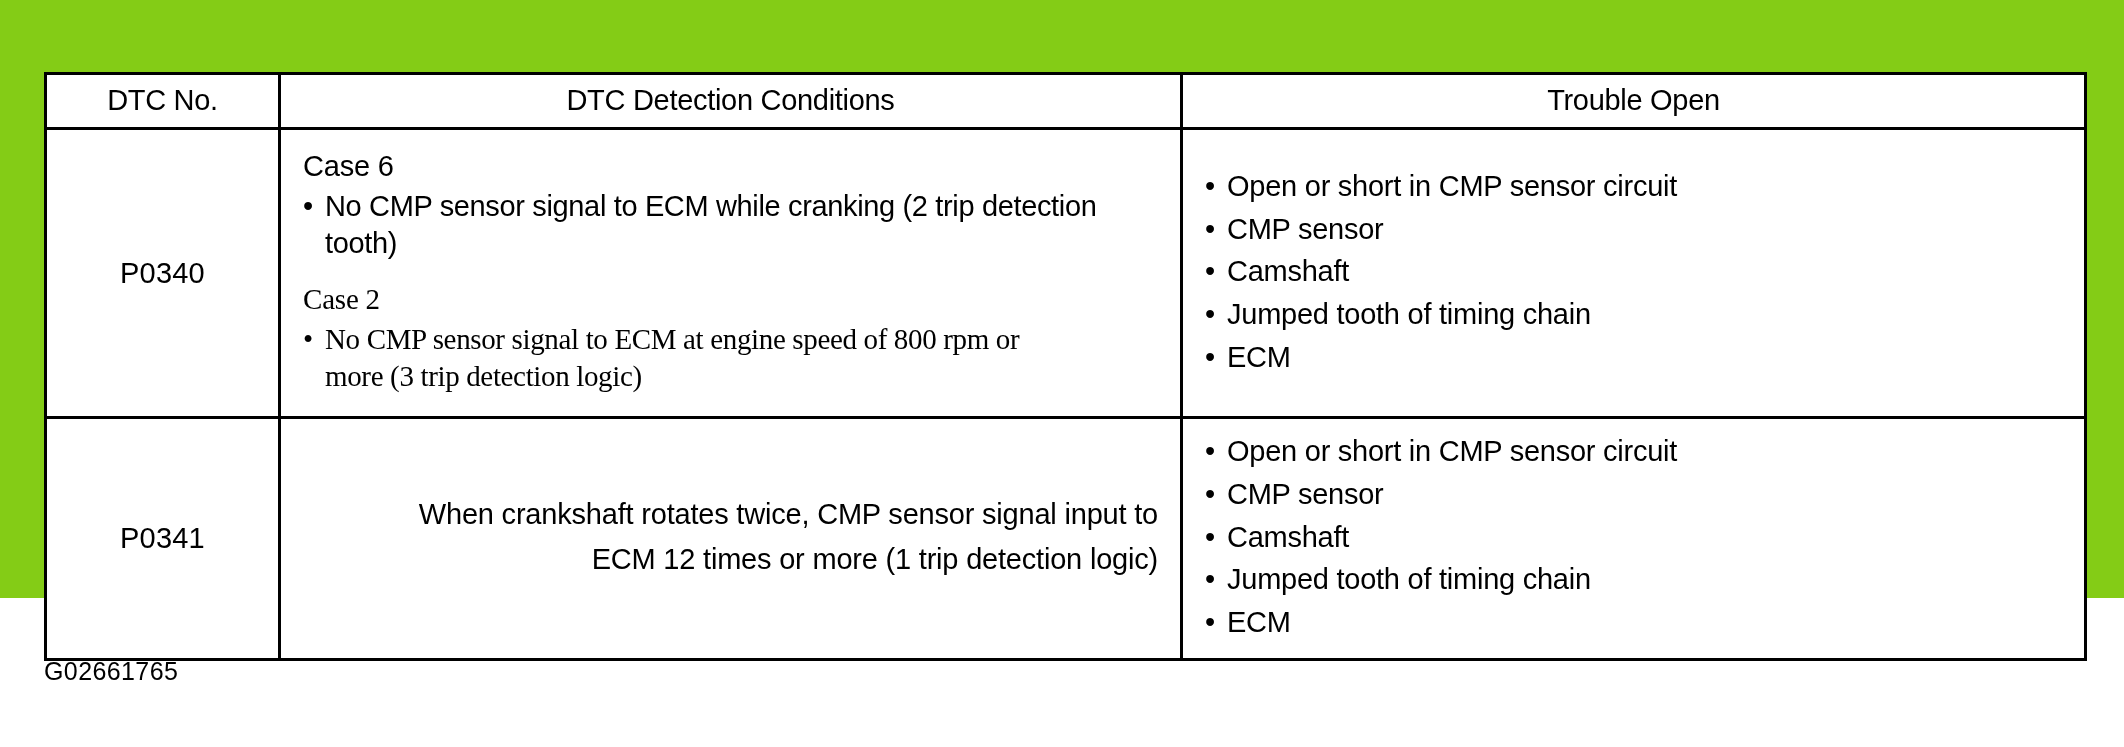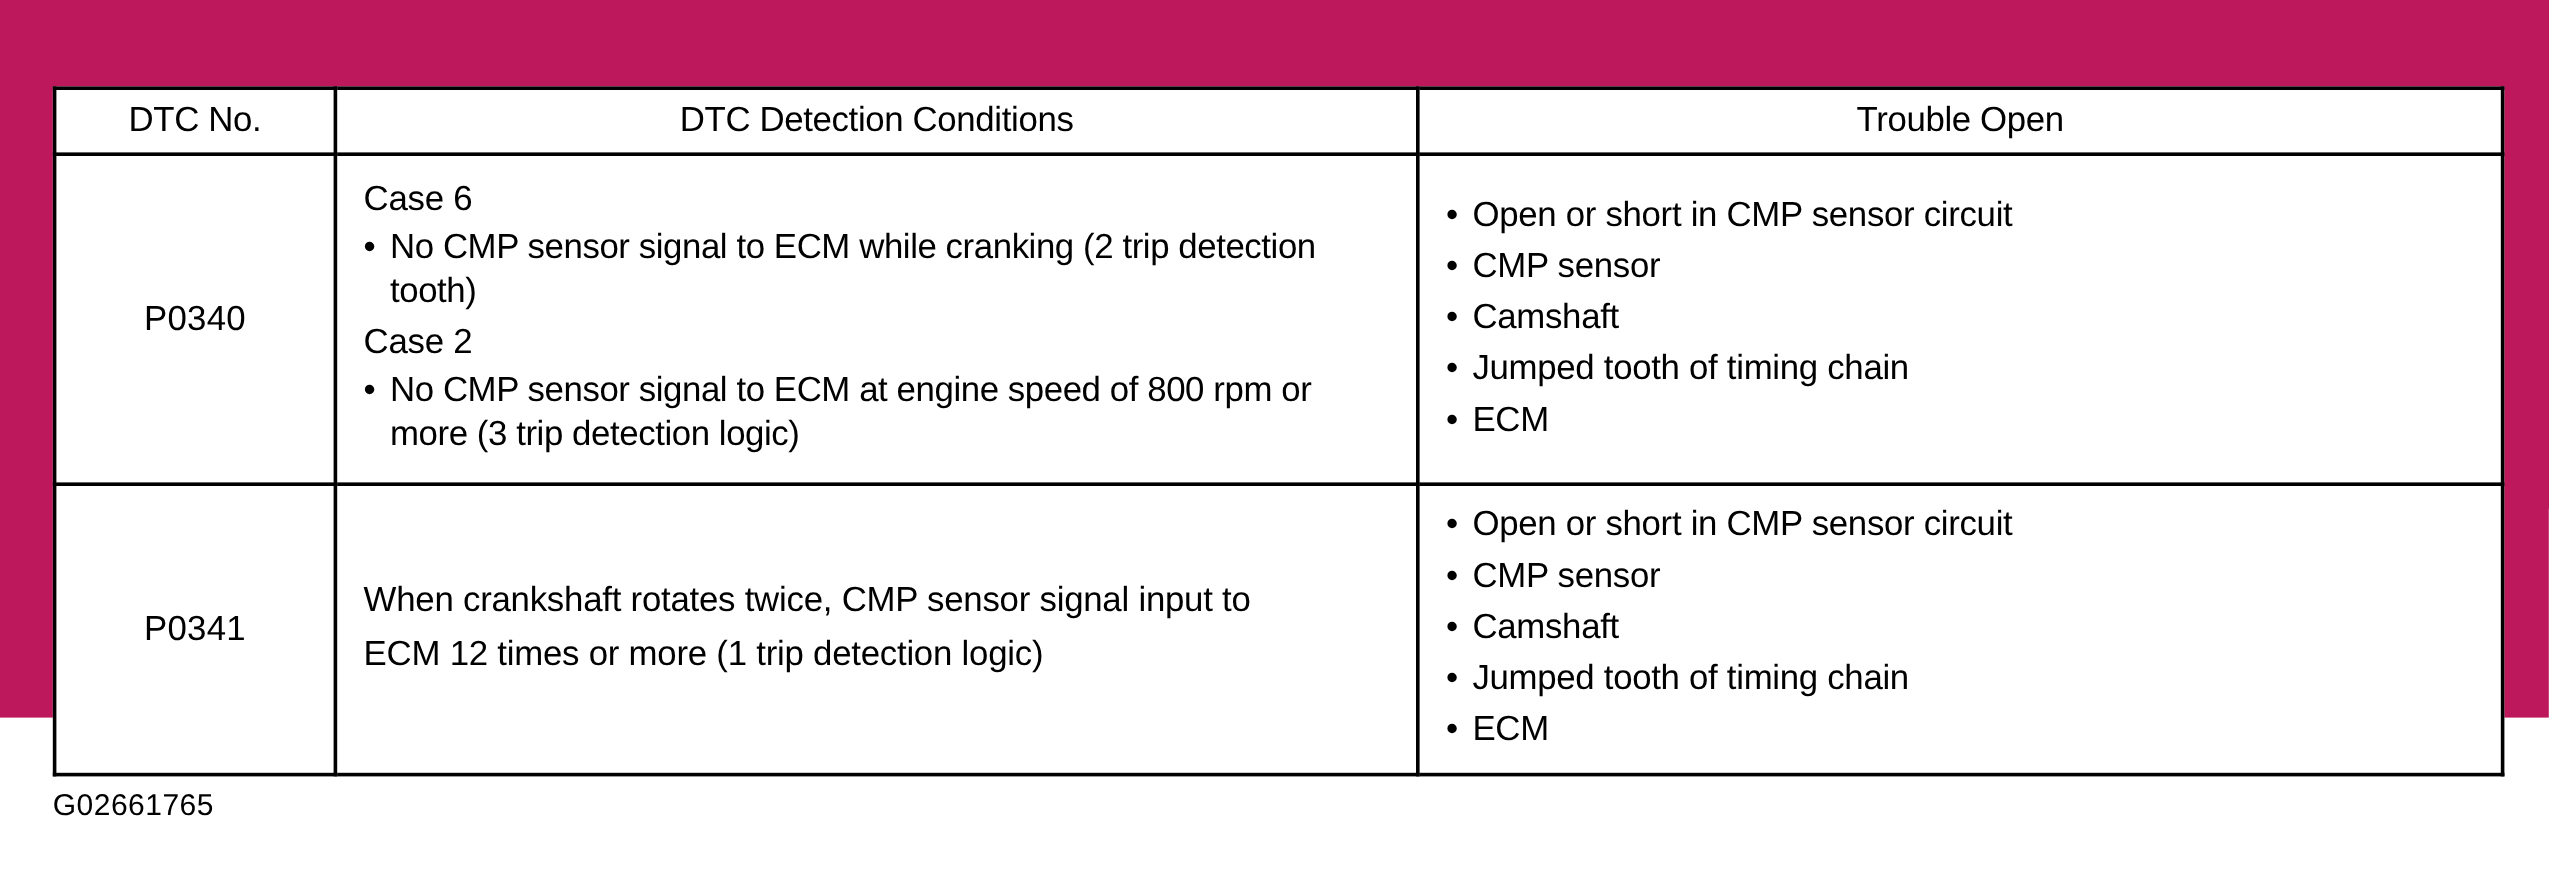--- a/index.html
+++ b/index.html
@@ -15,21 +15,21 @@
     overflow: hidden;
     position: relative;
   }
 
   #sheet {
     position: absolute;
     left: 0;
     top: 0;
     width: 2124px;
     height: 598px;
-    background: #be185d;
+    background: #84cc16;
   }
 
   .dtc-table {
     position: absolute;
     left: 44px;
     top: 72px;
     width: 2040px;
     border-collapse: collapse;
     table-layout: fixed;
     background: #ffffff;
@@ -111,26 +111,27 @@
 
   ul.cond-list li .bullet,
   ul.troub-list li .bullet {
     position: absolute;
     left: 0;
     top: 0;
     font-size: 29px;
     line-height: 1.30;
   }
 
-  .cond-block + .cond-block { margin-top: 4px; }
+  .cond-block + .cond-block { margin-top: 18px; font-family: Liberation Serif, serif; }
 
   .plain-text {
     font-size: 29px;
     line-height: 1.56;
     letter-spacing: -0.2px;
+    text-align: right;
   }
   .plain-text .tline { display: block; white-space: nowrap; }
 
   ul.troub-list li {
     font-size: 29px;
     line-height: 1.30;
     letter-spacing: -0.25px;
     position: relative;
     padding-left: 22px;
     margin: 0 0 5px 0;

